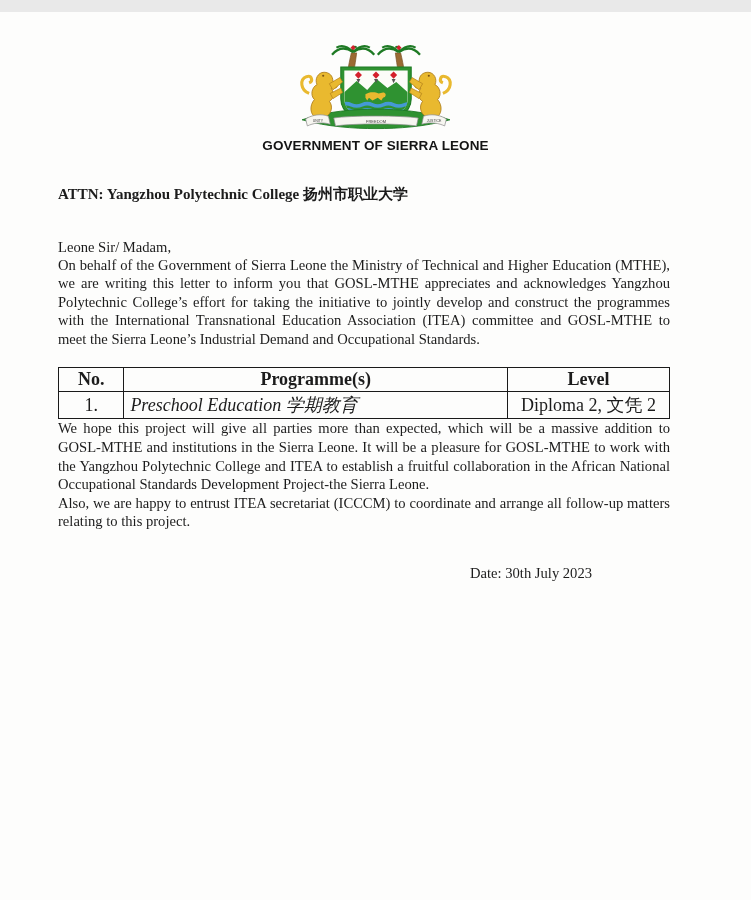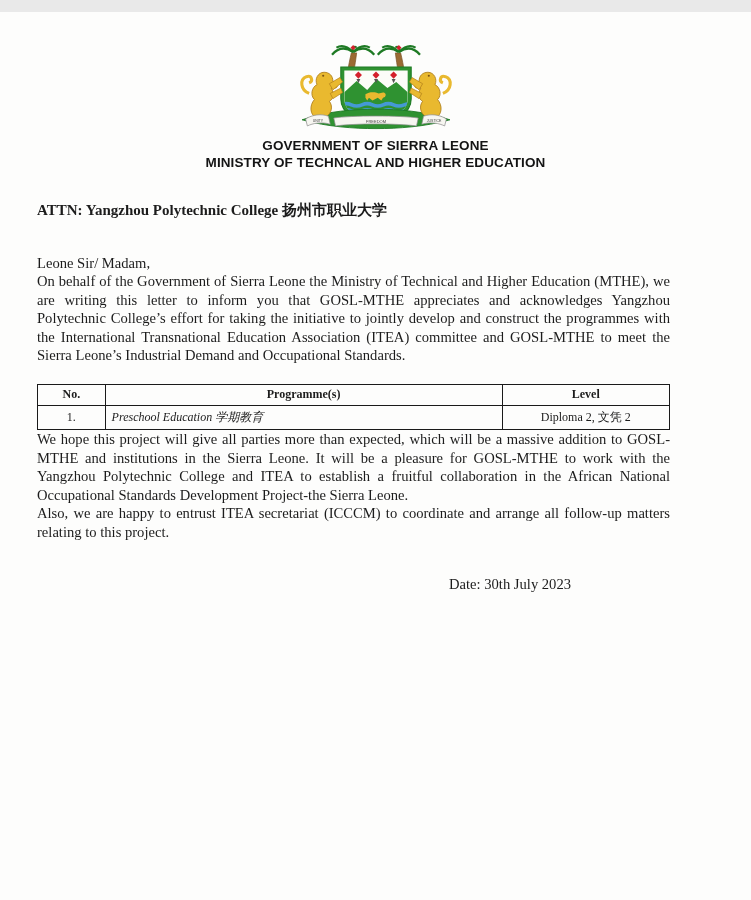--- a/index.html
+++ b/index.html
@@ -7,21 +7,21 @@
   .page {
     position: relative;
     width: 751px;
     height: 900px;
     margin: 12px auto;
     background: #fdfdfc;
     font-family: "Liberation Serif", serif;
     color: #1c1c1c;
     overflow: hidden;
   }
-  .content { padding: 0 81px 0 37px; }
+  .content { padding: 0 81px 0 58px; }
 
   
   .emblem-wrap { text-align: center; padding-top: 32px; }
   .emblem-wrap svg { display: inline-block; }
   .gov-line {
     font-family: "Liberation Sans", sans-serif;
     font-weight: bold;
     font-size: 13.5px;
     line-height: 16.5px;
     text-align: center;
@@ -45,21 +45,21 @@
   .par-1 { margin-top: 32px; }
   .par-2 { margin-top: 10px; }
   .par-3 { margin-top: 24px; }
   .par-4 { margin-top: 12px; }
 
   
   table.programme {
     border-collapse: collapse;
     width: 100%;
     margin-top: 19px;
-    font-size: 12px;
+    font-size: 18px;
   }
   table.programme th, table.programme td {
     border: 1.6px solid #1a1a1a;
     padding: 1px 6px;
   }
   table.programme th { font-weight: bold; text-align: center; height: 21px; }
   table.programme td { height: 24px; }
   td.cell-no, td.cell-level { text-align: center; }
   td.cell-programme { text-align: left; padding-left: 8px; font-style: italic; }
   col.col-no { width: 10.7%; }
@@ -131,21 +131,20 @@
 
       <path d="M20,85 C28,80 38,79 46,82 L48,91 C38,88 28,90 22,93 Z" fill="#f7f6f1" stroke="#8a8a8a" stroke-width="0.8"></path>
       <path d="M52,84 C70,81 130,81 148,84 L146,93 C125,90 75,90 54,93 Z" fill="#f7f6f1" stroke="#8a8a8a" stroke-width="0.8"></path>
       <path d="M180,85 C172,80 162,79 154,82 L152,91 C162,88 172,90 178,93 Z" fill="#f7f6f1" stroke="#8a8a8a" stroke-width="0.8"></path>
       <text x="34" y="89" font-size="4" fill="#444" text-anchor="middle" font-family="Liberation Sans, sans-serif">UNITY</text>
       <text x="100" y="89.5" font-size="4.6" fill="#444" text-anchor="middle" font-family="Liberation Sans, sans-serif">FREEDOM</text>
       <text x="166" y="89" font-size="4" fill="#444" text-anchor="middle" font-family="Liberation Sans, sans-serif">JUSTICE</text>
     </svg>
 
     <div class="gov-line">GOVERNMENT OF SIERRA LEONE</div>
-    <div class="gov-line">MINISTRY OF TECHNCAL AND HIGHER EDUCATION</div>
   </div>
 
   <div class="content">
     <div class="attn">ATTN: Yangzhou Polytechnic College 扬州市职业大学</div>
 
     <div class="salutation">Leone Sir/ Madam,</div>
 
     <p class="body-par par-1">On behalf of the Government of Sierra Leone the Ministry of Technical and Higher Education (MTHE), we are writing this letter to inform you that GOSL-MTHE appreciates and acknowledges Yangzhou Polytechnic College’s effort for taking the initiative to jointly develop and construct the programmes with the International Transnational Education Association (ITEA) committee and GOSL-MTHE to meet the Sierra Leone’s Industrial Demand and Occupational Standards.</p>
 
 

